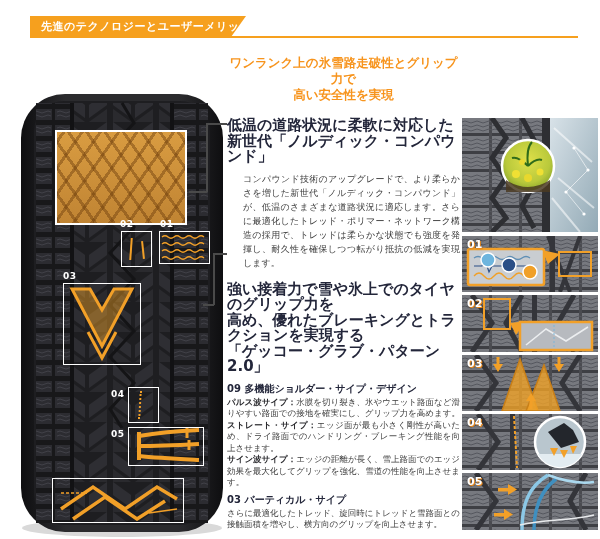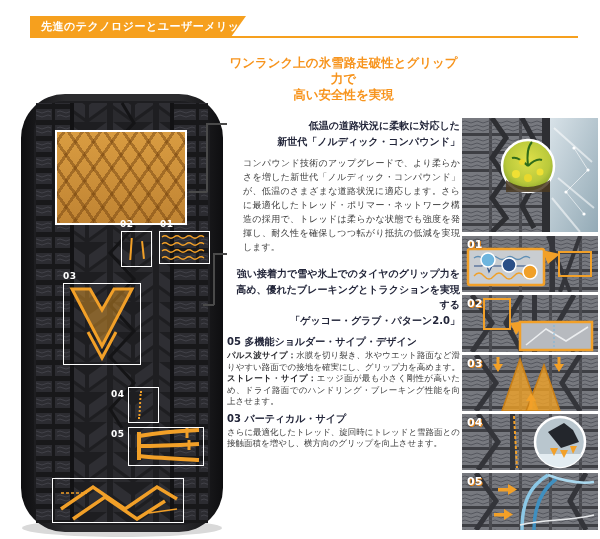--- a/index.html
+++ b/index.html
@@ -24,22 +24,22 @@
   .hl-box{border:1.5px solid #fff;}
   .tire-label{position:absolute;color:#fff;font-size:9px;font-weight:bold;letter-spacing:.5px;}
 
   
   .conn{position:absolute;background:#4a4a4a;}
 
   
   .text-col{position:absolute;left:227px;top:55px;width:233px;}
   .main-heading{color:#F7941D;font-size:12.5px;font-weight:bold;line-height:16px;
                 white-space:pre-line;margin:0 0 15px 0;text-align:center;}
-  .sec-heading{color:#23263a;font-size:10px;font-weight:bold;line-height:15.5px;
-               white-space:pre-line;margin:0 0 7px 0;text-align:right;}
+  .sec-heading{color:#23263a;font-size:15px;font-weight:bold;line-height:15.5px;
+               white-space:pre-line;margin:0 0 7px 0;}
   .body-text{color:#3d3d3d;font-size:9px;line-height:14px;margin:0 0 12px 16px;text-align:justify;}
   .feature{margin:0 0 4px 0;}
   .f-title{color:#23263a;font-size:10px;font-weight:bold;line-height:13px;margin:3px 0 2px 0;}
   .f-body{color:#3d3d3d;font-size:8.5px;line-height:11.5px;margin:0;text-align:justify;}
   .f-body b{color:#2a2a2e;}
 
   
   .right-col{position:absolute;left:462px;top:0;width:136px;height:539px;}
   .rc-item{position:absolute;left:0;width:136px;overflow:hidden;}
   .badge{position:absolute;left:5px;top:2px;color:#fff;font-size:11px;font-weight:bold;z-index:3;
@@ -172,23 +172,24 @@
 
     <h2 class="sec-heading">低温の道路状況に柔軟に対応した
 新世代「ノルディック・コンパウンド」</h2>
     <p class="body-text">コンパウンド技術のアップグレードで、より柔らかさを増した新世代「ノルディック・コンパウンド」が、低温のさまざまな道路状況に適応します。さらに最適化したトレッド・ポリマー・ネットワーク構造の採用で、トレッドは柔らかな状態でも強度を発揮し、耐久性を確保しつつ転がり抵抗の低減を実現します。</p>
 
     <h2 class="sec-heading">強い接着力で雪や氷上でのタイヤのグリップ力を
 高め、優れたブレーキングとトラクションを実現する
 「ゲッコー・グラブ・パターン2.0」</h2>
 
     <div class="feature">
-      <div class="f-title">05 多機能ショルダー・サイプ・デザイン</div>
+      <div class="f-title">09 多機能ショルダー・サイプ・デザイン</div>
       <p class="f-body"><b>パルス波サイプ：</b><span>水膜を切り裂き、氷やウエット路面など滑りやすい路面での接地を確実にし、グリップ力を高めます。</span></p>
       <p class="f-body"><b>ストレート・サイプ：</b><span>エッジ面が最も小さく剛性が高いため、ドライ路面でのハンドリング・ブレーキング性能を向上させます。</span></p>
+      <p class="f-body"><b>サイン波サイプ：</b><span>エッジの距離が長く、雪上路面でのエッジ効果を最大化してグリップを強化、雪道の性能を向上させます。</span></p>
     </div>
 
     <div class="feature">
       <div class="f-title">03 バーティカル・サイプ</div>
       <p class="f-body">さらに最適化したトレッド、旋回時にトレッドと雪路面との接触面積を増やし、横方向のグリップを向上させます。</p>
     </div>
     <div class="feature">
     </div>
 
   </div>

